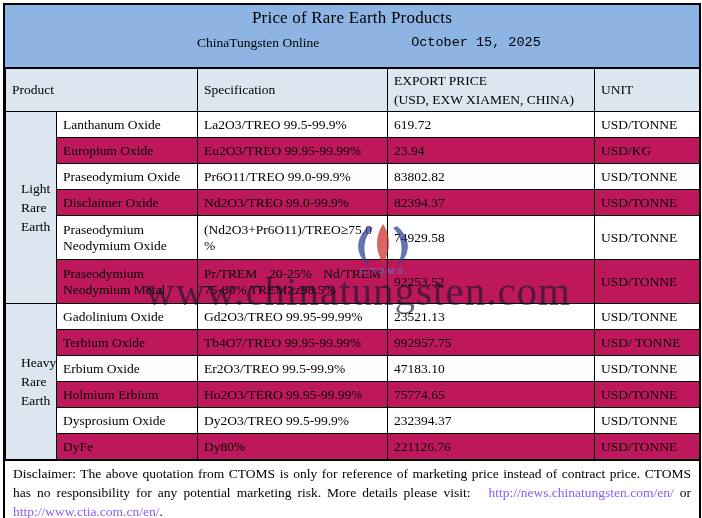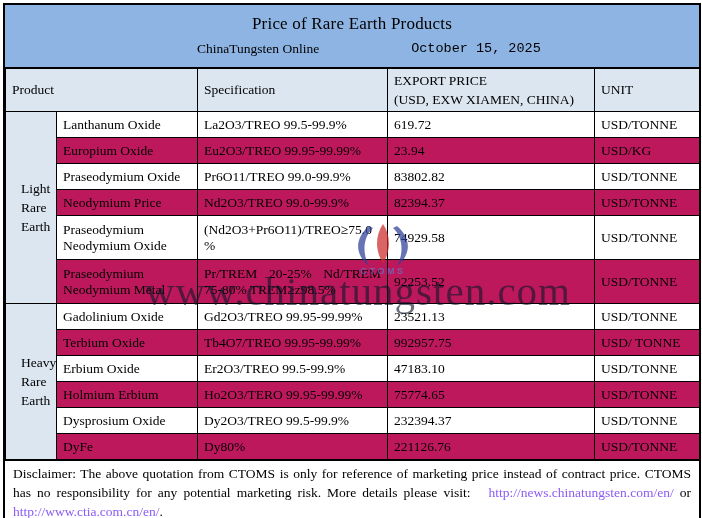--- a/index.html
+++ b/index.html
@@ -19,21 +19,21 @@
   
   .titlebar {
     background: #8DB4E2;
     height: 62px;
     border-bottom: 1px solid #000;
     display: flex; flex-direction: column;
   }
   .main-title {
     text-align: center;
     font-size: 17px;
-    margin-top: 9px;
+    margin-top: 3px;
     letter-spacing: 0.2px;
   }
   .sub-row {
     display: flex;
     font-size: 13.5px;
     margin-top: 7px;
   }
   .sub-source { margin-left: 192px; }
   .sub-date   { margin-left: 92px; font-family: Liberation Mono, monospace; }
   
@@ -148,21 +148,21 @@
             <td class="price-cell">23.94</td>
             <td class="unit-cell">USD/KG</td>
           </tr>
           <tr>
             <td class="product-cell">Praseodymium Oxide</td>
             <td class="spec-cell">Pr6O11/TREO 99.0-99.9%</td>
             <td class="price-cell">83802.82</td>
             <td class="unit-cell">USD/TONNE</td>
           </tr>
           <tr class="alt">
-            <td class="product-cell">Neodymium Price</td>
+            <td class="product-cell">Disclaimer Oxide</td>
             <td class="spec-cell">Nd2O3/TREO 99.0-99.9%</td>
             <td class="price-cell">82394.37</td>
             <td class="unit-cell">USD/TONNE</td>
           </tr>
           <tr class="tall">
             <td class="product-cell">Praseodymium Neodymium Oxide</td>
             <td class="spec-cell">(Nd2O3+Pr6O11)/TREO≥75.0 %</td>
             <td class="price-cell">74929.58</td>
             <td class="unit-cell">USD/TONNE</td>
           </tr>

